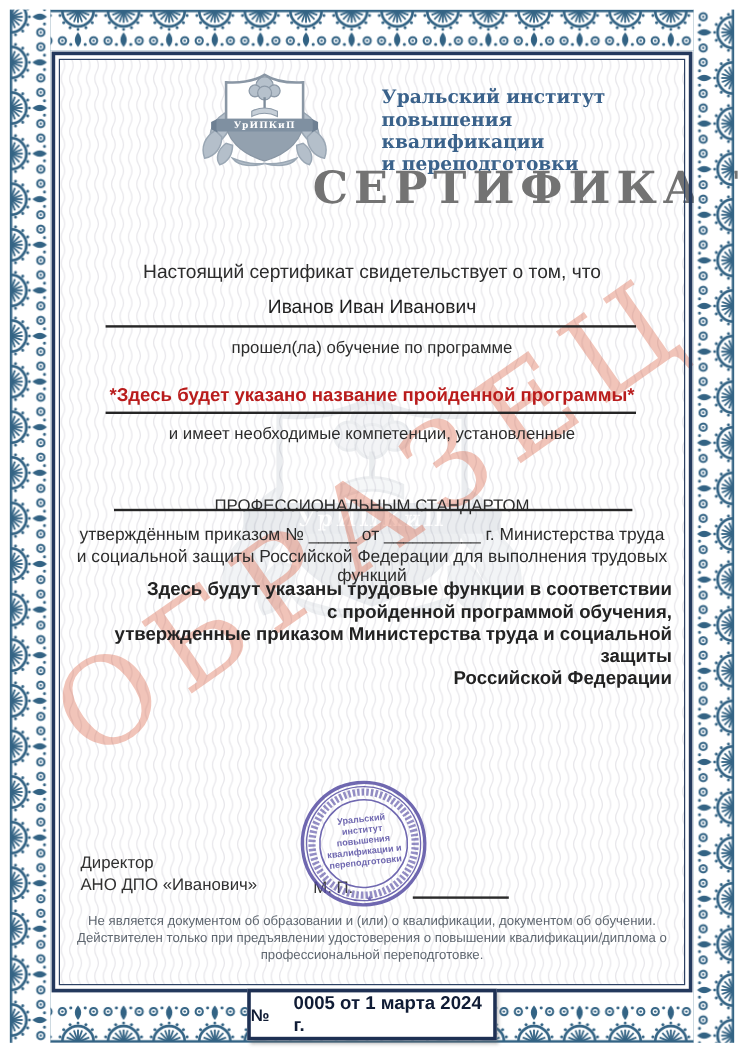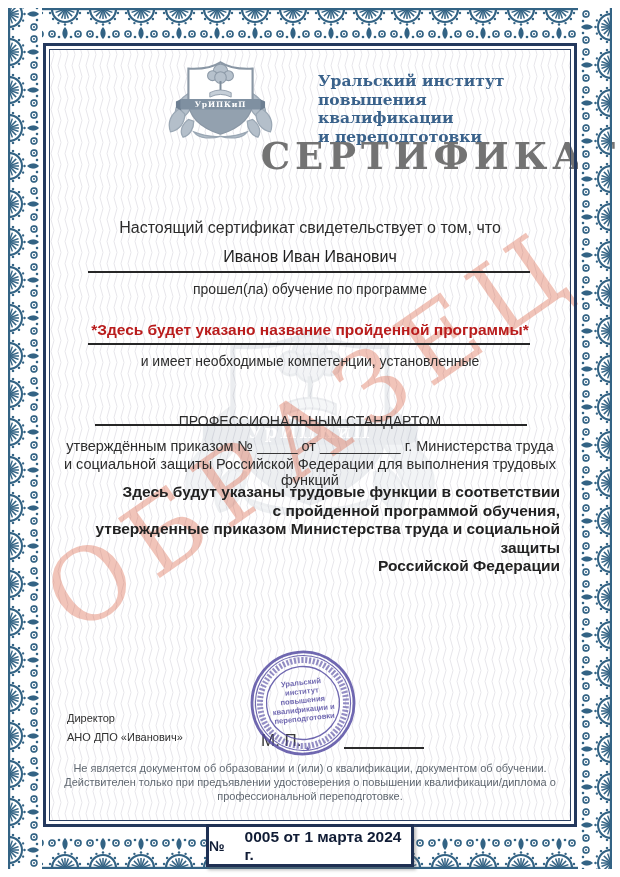--- a/index.html
+++ b/index.html
@@ -52,22 +52,22 @@
   .program-name   { top:321px; font-size:15.5px; font-weight:bold; color:#b91c1c; }
   .rule-program { left:88px;  top:343px; width:442px; }
   .comp-line1     { top:353px; font-size:14px; }
   .comp-line2     { top:370px; font-size:14px;margin-top:43px; }
   .rule-order   { left:95px;  top:424px; width:432px; }
   .order-line1    { top:438px; font-size:14.5px; }
   .order-line2    { top:456px; font-size:14.5px; }
   .functions-block{ top:483px; font-size:15.5px; font-weight:bold; line-height:18.6px; color:#222;text-align:right; }
 
   
-  .director-block { left:67px; top:709px; font-size:11px; line-height:18.5px; color:#303030; }
-  .seal-mark      { left:261px; top:731px; font-size:17px; color:#3a3a3a; }
+  .director-block { left:67px; top:709px; font-size:14px; line-height:18.5px; color:#303030; }
+  .seal-mark      { left:261px; top:731px; font-size:14px; color:#3a3a3a; }
   .signature-line { left:344px; top:747px; width:80px; height:2px; background:#2b2b2b; }
   .stamp { left:243px; top:643px; width:120px; height:120px; z-index:4; opacity:0.82; transform:rotate(-6deg); }
 
   .disclaimer {
     left:60px; top:761px; width:500px; text-align:center;
     font-size:11px; line-height:14px; color:#5f6770;
   }
 
   .number-plate {
     left:206px; top:824px; width:208px; height:43px; z-index:7;

